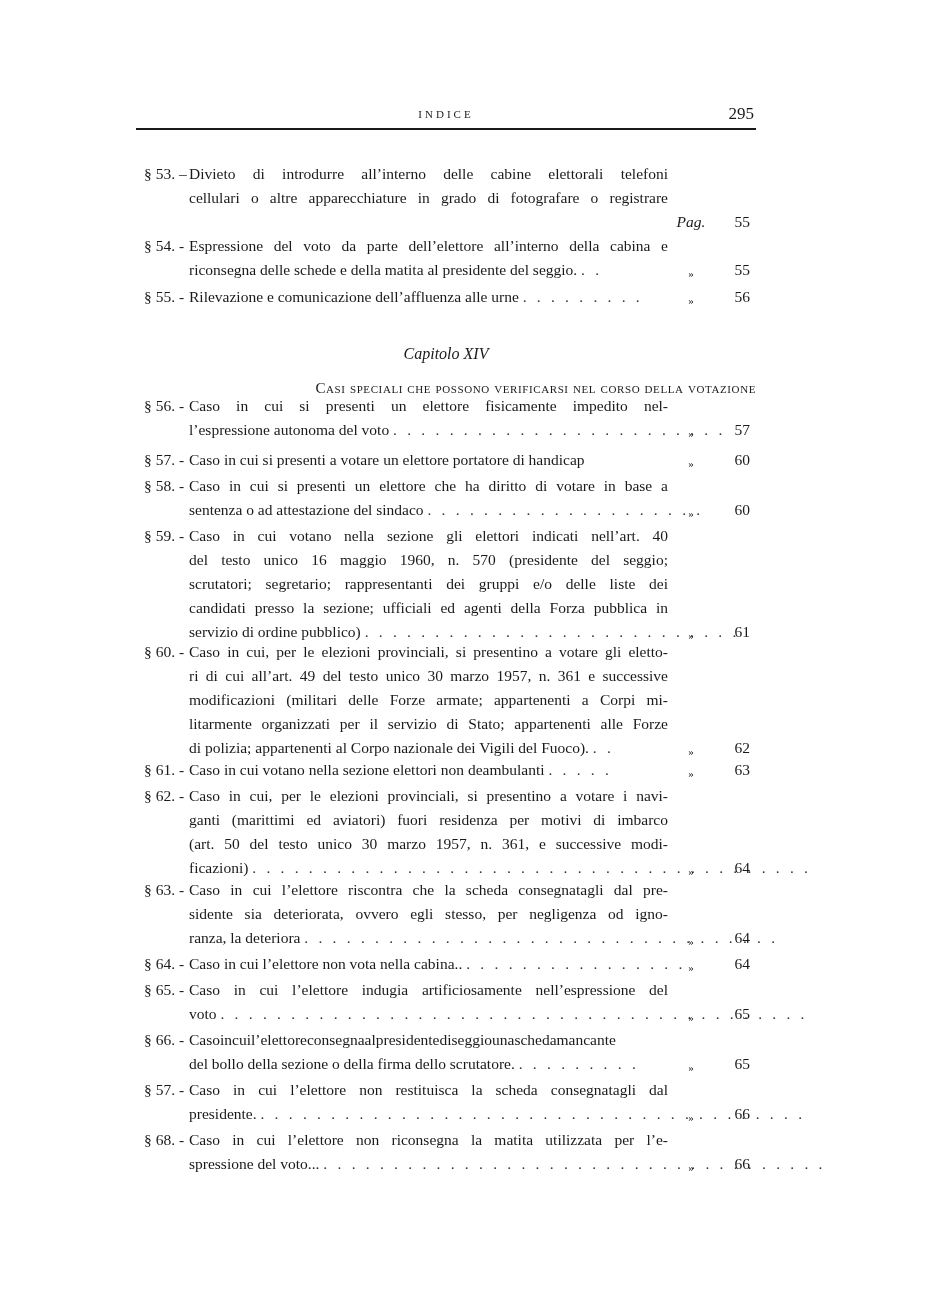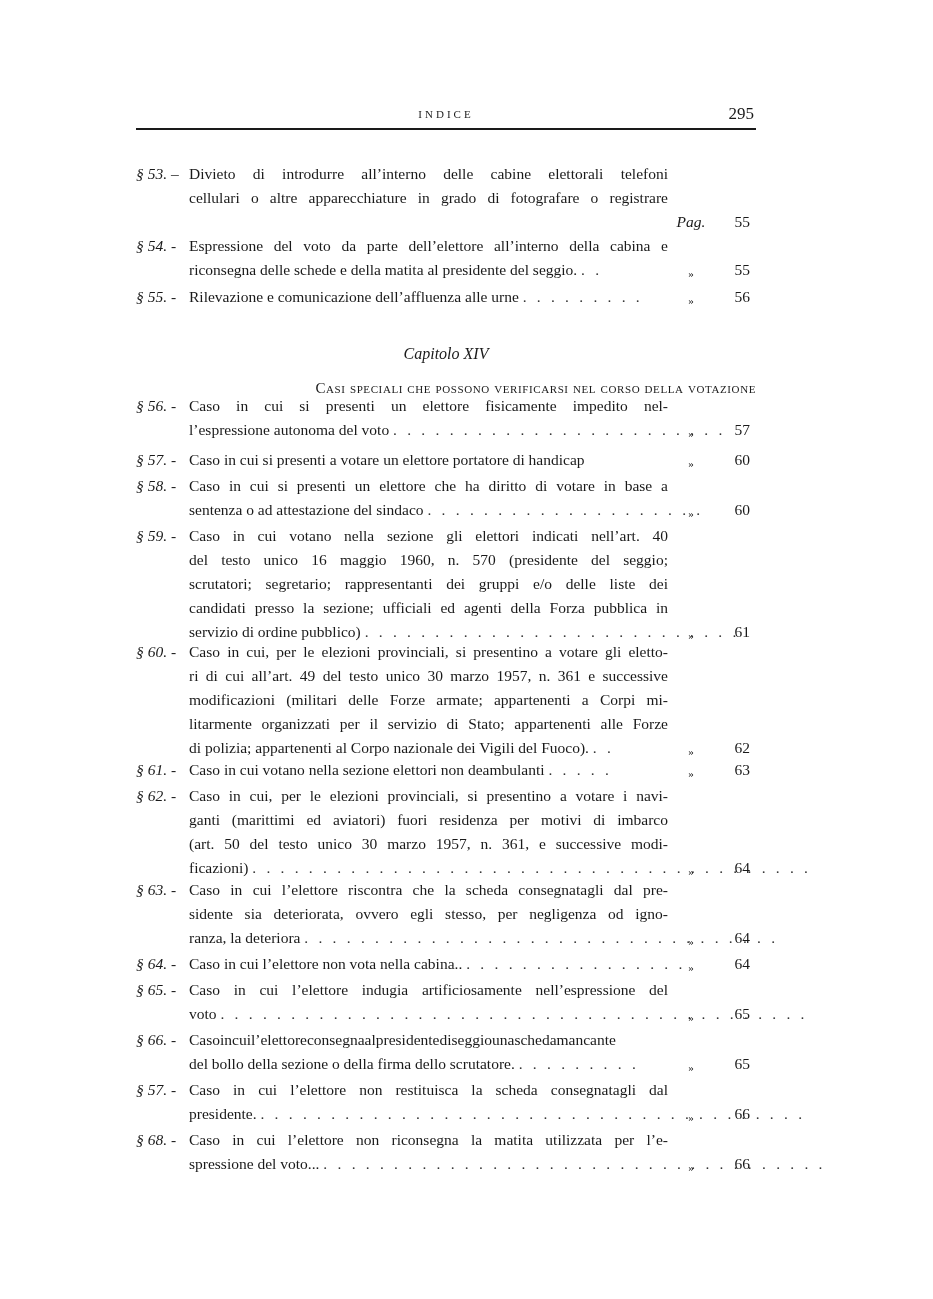--- a/index.html
+++ b/index.html
@@ -6,21 +6,21 @@
   body { width: 933px; height: 1299px; position: relative; overflow: hidden;
          font-family: "Liberation Serif", "DejaVu Serif", serif; color: #1a1a1a; }
   .page { position: absolute; left: 0; top: 0; width: 933px; height: 1299px; }
   .running-head { position: absolute; left: 136px; top: 104px; width: 620px; height: 24px; }
   .running-title { position: absolute; left: 0; width: 620px; text-align: center; top: 4px;
                    font-size: 11px; letter-spacing: 3px; text-transform: uppercase; }
   .page-number { position: absolute; right: 2px; top: 0; font-size: 17px; }
   .head-rule { position: absolute; left: 136px; top: 128px; width: 620px; height: 2px; background: #1a1a1a; }
 
   .line { position: absolute; font-size: 15.5px; line-height: 20px; white-space: nowrap; }
-  .sec { position: absolute; left: 136px; font-style: italic; }
+  .sec { position: absolute; left: 144px; }
   .txt { position: absolute; left: 189px; width: 479px; text-align: justify; text-align-last: justify; }
   .txt.last { text-align-last: left; }
   .leader { color: #333; letter-spacing: 3.2px; }
   .pagmark { position: absolute; left: 676px; width: 30px; text-align: center; }
   .pagmark.ditto { font-size: 11px; }
   .pagmark.pagword { font-style: italic; }
   .pnum { position: absolute; left: 706px; width: 44px; text-align: right; }
 
   .chapter { position: absolute; left: 136px; width: 620px; text-align: center; top: 345px;
              font-style: italic; font-size: 16px; }

